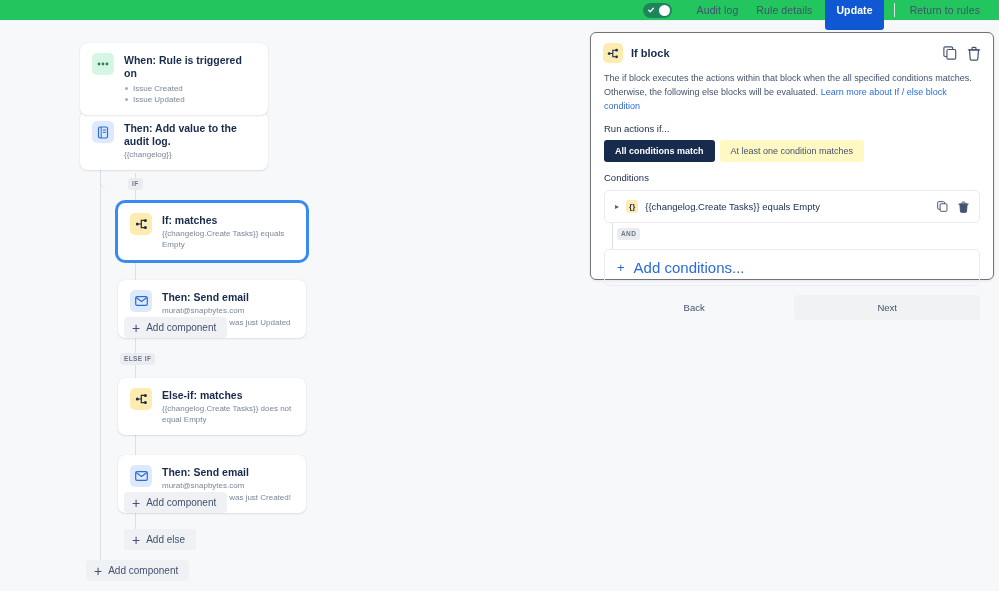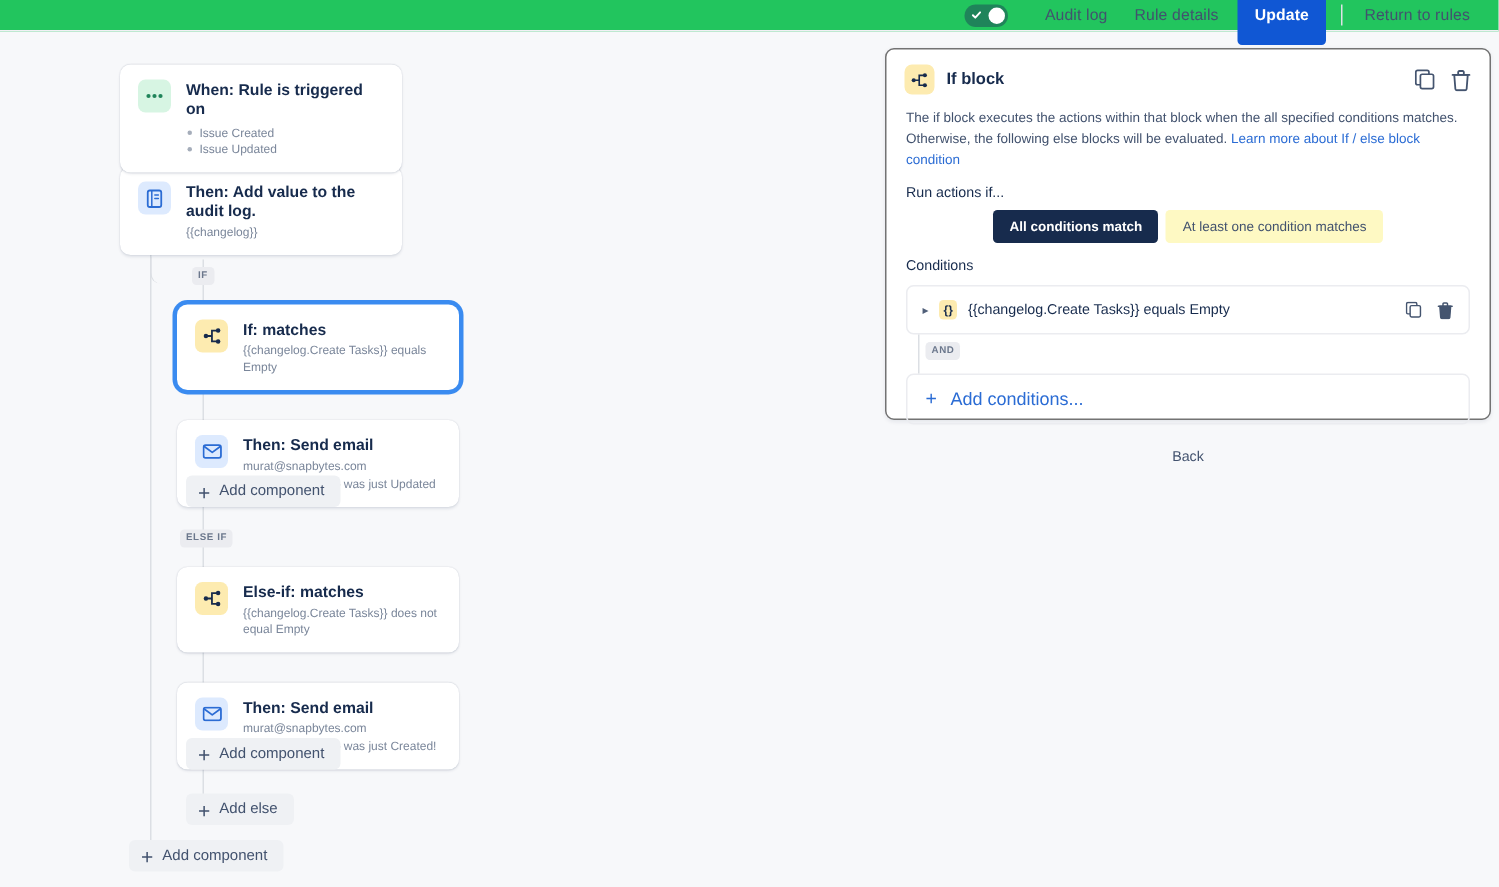--- a/index.html
+++ b/index.html
@@ -99,21 +99,21 @@
   .panel-head { display: flex; align-items: center; padding: 10px 12px 0 12px; }
   .panel-title { font-size: 11px; font-weight: bold; color: #172B4D; }
   .panel-actions { margin-left: auto; display: flex; gap: 10px; align-items: center; }
   .iconbtn { cursor: pointer; display: flex; }
   .panel-desc {
     font-size: 9px; line-height: 14px; color: #42526E;
     padding: 8px 14px 0 13px;
   }
   .lnk { color: #2B6CD4; cursor: pointer; }
   .sec-label { font-size: 9.5px; color: #172B4D; padding: 10px 13px 0 13px; }
-  .segctl { display: flex; gap: 5px; padding: 6px 13px 0 13px; justify-content: center; }
+  .segctl { display: flex; gap: 5px; padding: 6px 13px 0 13px; }
   .seg {
     font-size: 9px; padding: 6px 11px; border-radius: 3px; cursor: pointer;
     color: #42526E; background: transparent; white-space: nowrap;
   }
   .seg.active { background: #172B4D; color: #FFFFFF; font-weight: bold; }
   .seg.idle { background: #fef9c3; }
 
   .cond-box {
     margin: 7px 13px 0 13px; border: 1px solid #EBECF0; border-radius: 5px;
     display: flex; align-items: center; padding: 9px 10px; cursor: pointer;
@@ -133,21 +133,21 @@
     letter-spacing: .4px; border-radius: 3px; padding: 2px 4px; line-height: 8px;
   }
   .and-line { position: absolute; left: 8px; top: 0; width: 1px; height: 26px; background: #DCDFE4; }
 
   .addcond {
     margin: 0 13px; border: 1px solid #EBECF0; border-radius: 5px;
     display: flex; align-items: center; gap: 9px;
     padding: 9px 12px; cursor: pointer;
   }
   .addcond .p { color: #2B6CD4; font-size: 13px; line-height: 10px; font-weight: 300; }
-  .addcond .t { color: #2B6CD4; font-size: 12px; }
+  .addcond .t { color: #2B6CD4; font-size: 15px; }
 
   .panel-foot { display: flex; align-items: center; padding: 9px 13px 0 13px; gap: 10px; }
   .btn-back {
     flex: 1; text-align: center; font-size: 9.5px; color: #42526E;
     padding: 7px 0; cursor: pointer; border-radius: 3px;
   }
   .btn-next {
     flex: 1.03; text-align: center; font-size: 9.5px; color: #42526E;
     padding: 7px 0; cursor: pointer; background: #F1F2F4; border-radius: 3px;
   }
@@ -360,15 +360,16 @@
     <div class="and-badge">AND</div>
   </div>
 
   <div class="addcond">
     <span class="p">+</span>
     <span class="t">Add conditions...</span>
   </div>
 
   <div class="panel-foot">
     <div class="btn-back">Back</div>
+    <div class="btn-next">Next</div>
   </div>
 
 </div>
 
 </body></html>

